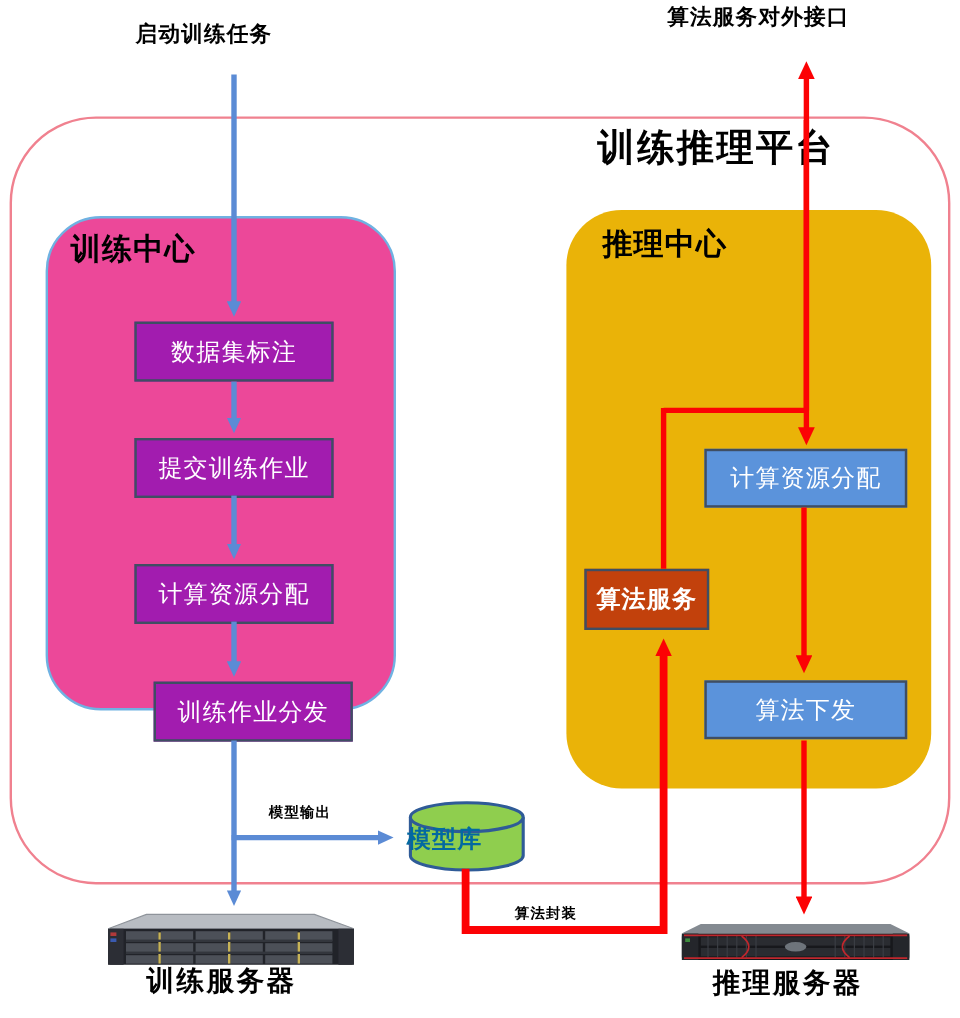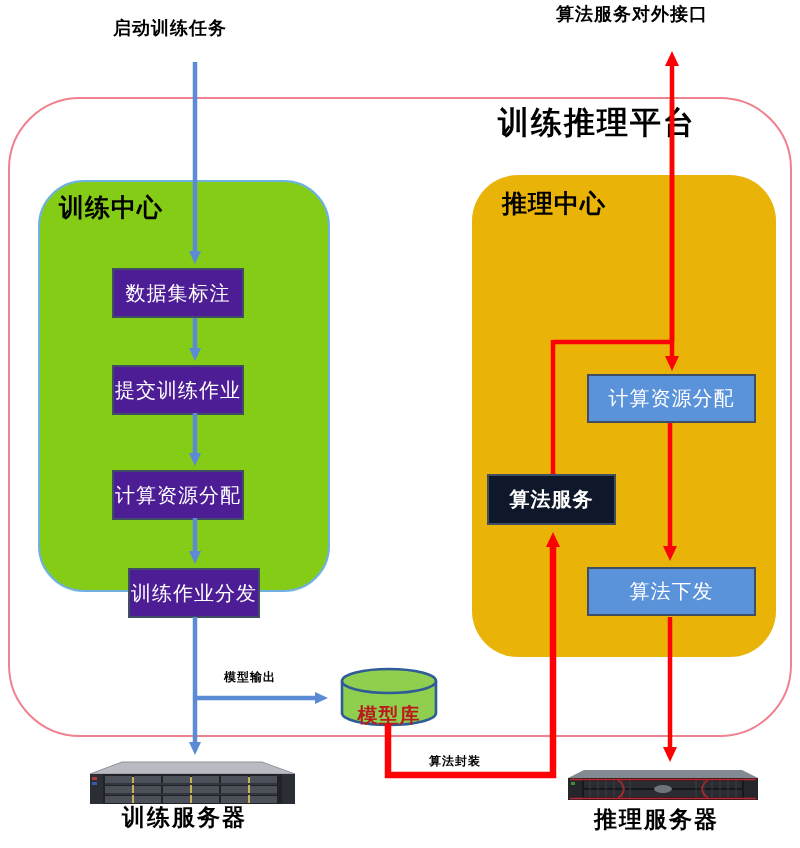--- a/index.html
+++ b/index.html
@@ -18,59 +18,59 @@
     border:2px solid #F0818F; border-radius:72px; background:transparent;
   }
   .platform-title {
     left:0; top:102px; width:696px; text-align:right;
     font-size:31px; font-weight:700; letter-spacing:2px;
   }
 
   .container-round { border-radius:46px; }
   .training-container {
     left:38px; top:180px; width:292px; height:412px;
-    background:#84cc16; border:2px solid #6FB2E2;
+    background:#ec4899; border:2px solid #6FB2E2;
   }
   .inference-container {
     left:472px; top:175px; width:304px; height:482px;
     background:#eab308;
   }
   .container-title {
     font-size:25px; font-weight:700; letter-spacing:1px; color:#000;
   }
 
   .step-box {
     position:absolute;
-    width:132px; height:50px; left:112px;
-    background:#4c1d95; border:2px solid #3F4E63;
+    width:166px; height:50px; left:112px;
+    background:#a21caf; border:2px solid #3F4E63;
     color:#fff; font-size:20px; letter-spacing:1px;
     display:flex; align-items:center; justify-content:center; white-space:nowrap;
   }
   .right-box {
     position:absolute;
     width:169px; height:49px; left:587px;
     background:#5B93DB; border:2px solid #3F4E63;
     color:#fff; font-size:20px; letter-spacing:1px;
     display:flex; align-items:center; justify-content:center; white-space:nowrap;
   }
   .service-box {
     position:absolute;
-    left:487px; top:474px; width:129px; height:51px;
-    background:#0f172a; border:2px solid #3F4E63;
+    left:487px; top:474px; width:104px; height:51px;
+    background:#c2410c; border:2px solid #3F4E63;
     color:#fff; font-size:20px; font-weight:600; letter-spacing:1px;
     display:flex; align-items:center; justify-content:center; white-space:nowrap;
   }
 
   .edge-label { font-size:12px; font-weight:700; letter-spacing:1px; white-space:nowrap; }
   .server-label { font-size:23px; font-weight:600; letter-spacing:2px; white-space:nowrap; }
 
   .cylinder-wrap { left:339px; top:666px; width:100px; height:62px; }
   .cylinder-text {
-    position:absolute; left:0; top:36px; width:100%; text-align:center;
-    color:#b91c1c; font-size:20px; font-weight:700; letter-spacing:1px;
+    position:absolute; left:0; top:20px; width:100%; 
+    color:#0369a1; font-size:20px; font-weight:700; letter-spacing:1px;
   }
 
   svg.overlay { position:absolute; left:0; top:0; width:800px; height:848px; pointer-events:none; }
 </style>
 </head>
 <body>
 
 <div class="abs top-label" style="left:113px; top:16px;">启动训练任务</div>
 
 <div class="abs top-label" style="left:556px; top:2px;">算法服务对外接口</div>

